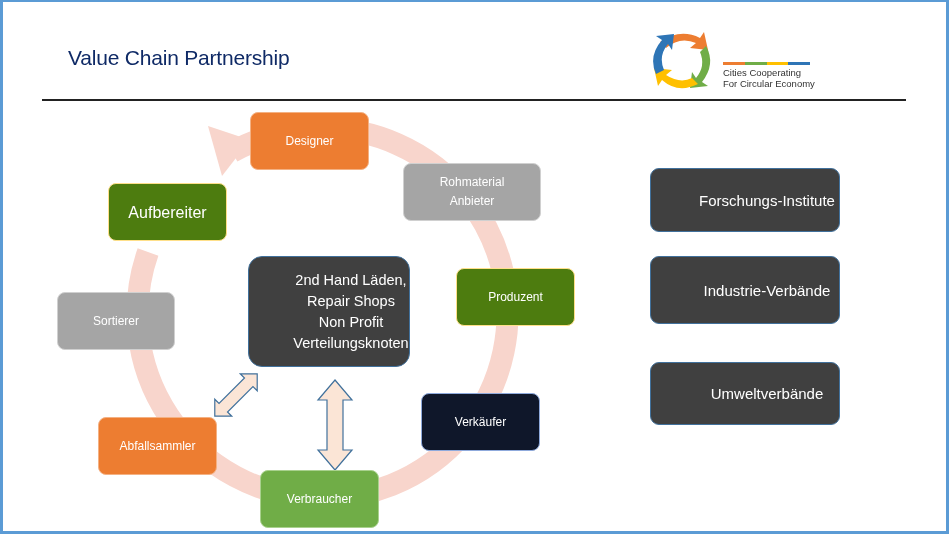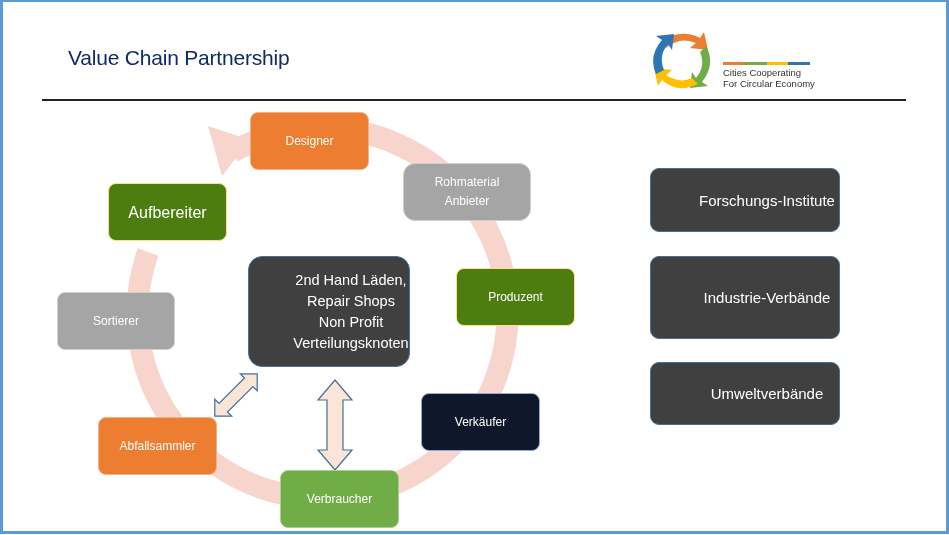--- a/index.html
+++ b/index.html
@@ -63,31 +63,31 @@
   </g>
 
   <g transform="translate(335,425)">
     <path d="M 0 -45 L 17 -25 L 8 -25 L 8 25 L 17 25 L 0 45 L -17 25 L -8 25 L -8 -25 L -17 -25 Z" fill="#fbe5d6" stroke="#41719c" stroke-width="1.2"></path>
   </g>
 </svg>
 
 <div class="box orange" style="left:250px;top:112px;width:119px;height:58px;">
   <span>Designer</span>
 </div>
-<div class="box gray" style="left:403px;top:163px;width:128px;height:58px;flex-direction:column;border-radius:12px;">
+<div class="box gray" style="left:403px;top:163px;width:138px;height:58px;flex-direction:column;">
   <span>Rohmaterial</span>
   <span>Anbieter</span>
 </div>
 <div class="box yellow" style="left:456px;top:268px;width:119px;height:58px;">
   <span>Produzent</span>
 </div>
 <div class="box darkblue" style="left:421px;top:393px;width:119px;height:58px;">
   <span>Verkäufer</span>
 </div>
-<div class="box green" style="left:280px;top:470px;width:119px;height:58px;">
+<div class="box green" style="left:260px;top:470px;width:119px;height:58px;">
   <span>Verbraucher</span>
 </div>
 <div class="box orange" style="left:98px;top:417px;width:119px;height:58px;">
   <span>Abfallsammler</span>
 </div>
 <div class="box gray" style="left:57px;top:292px;width:118px;height:58px;">
   <span>Sortierer</span>
 </div>
 <div class="box yellow" style="left:108px;top:183px;width:119px;height:58px;font-size:16px;">
   <span>Aufbereiter</span>
@@ -96,18 +96,18 @@
 <div class="box blue center" style="left:248px;top:256px;width:162px;height:111px;flex-direction:column;">
   <span>2nd Hand Läden,</span>
   <span>Repair Shops</span>
   <span>Non Profit</span>
   <span>Verteilungsknoten</span>
 </div>
 
 <div class="box blue side" style="left:650px;top:168px;width:190px;height:64px;">
   <span>Forschungs-Institute</span>
 </div>
-<div class="box blue side" style="left:650px;top:256px;width:190px;height:83px;">
+<div class="box blue side" style="left:650px;top:256px;width:190px;height:68px;">
   <span>Industrie-Verbände</span>
 </div>
 <div class="box blue side" style="left:650px;top:362px;width:190px;height:63px;">
   <span>Umweltverbände</span>
 </div>
 
 </body></html>

